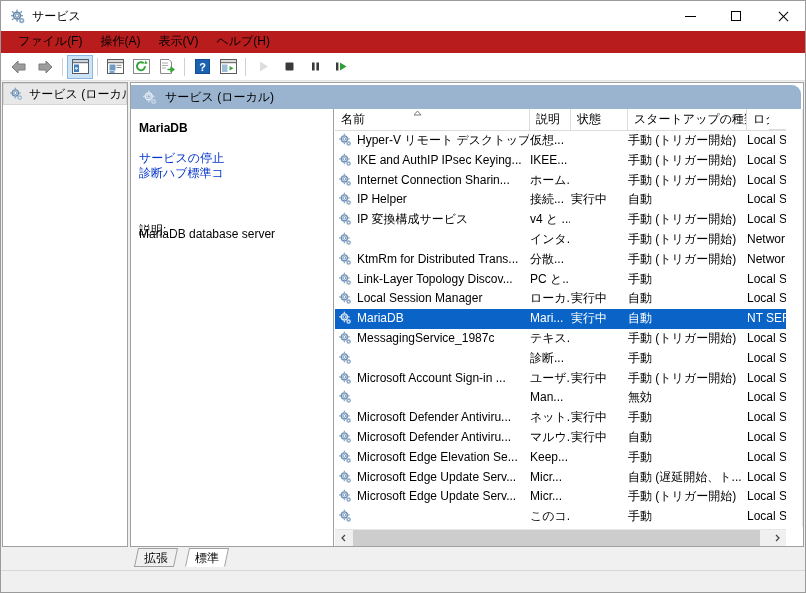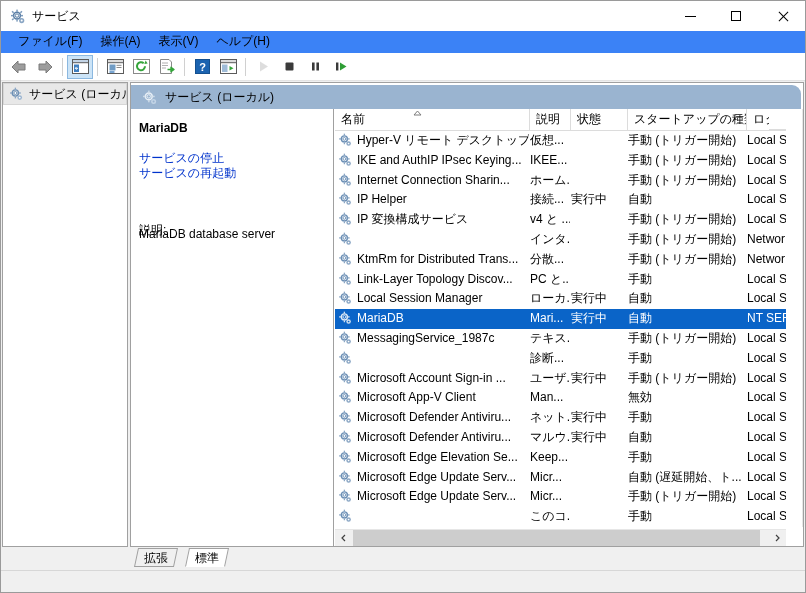--- a/index.html
+++ b/index.html
@@ -76,21 +76,21 @@
     background: #000;
   }
   .glyph-close::before { transform: rotate(45deg); }
   .glyph-close::after  { transform: rotate(-45deg); }
 
   
   .menubar {
     position: absolute;
     left: 0; top: 30px;
     width: 804px; height: 22px;
-    background: #3b82f6;
+    background: #b91c1c;
     display: flex;
     align-items: center;
     padding-left: 8px;
     box-sizing: border-box;
   }
   .menu-item {
     font-size: 12px;
     color: #000;
     padding: 2px 9px 3px 9px;
     white-space: nowrap;
@@ -620,21 +620,21 @@
             <circle cx="11.6" cy="11.5" r="2.5" fill="#c3d4e6"></circle>
             <circle cx="11.6" cy="11.5" r="1" fill="#9ab4d0"></circle>
           </svg>
         </span>
         <span class="banner-text">サービス (ローカル)</span>
       </div>
 
       <div class="detail">
         <div class="detail-title">MariaDB</div>
         <a class="detail-link l1">サービスの停止</a>
-        <a class="detail-link l2">サービスの再起動</a>
+        <a class="detail-link l2">診断ハブ標準コ</a>
         <div class="detail-desc-label">説明:</div>
         <div class="detail-desc-text">MariaDB database server</div>
       </div>
 
       <div class="list-wrap">
 
         <div class="hdr">
           <div class="hdr-cell" style="left:0; width:195px;">
             <span>名前</span>
             <span class="sort-arrow" style="left:78px;">
@@ -958,21 +958,20 @@
                     <rect x="6.1" y="0.7" width="1.4" height="2.1"></rect>
                     <rect x="6.1" y="9.9" width="1.4" height="2.1"></rect>
                     <rect x="1.2" y="5.6" width="2.1" height="1.4"></rect>
                     <rect x="10.3" y="5.6" width="2.1" height="1.4"></rect>
                   </g>
                   <circle cx="6.8" cy="6.3" r="1.5" fill="#ffffff" stroke="#6b8fb5" stroke-width="1"></circle>
                   <circle cx="11.3" cy="11.2" r="2.4" fill="#8aa6c4"></circle>
                   <circle cx="11.3" cy="11.2" r="0.9" fill="#ffffff"></circle>
                 </svg>
               </span>
-              <span class="cell c-name">Microsoft App-V Client</span>
               <span class="cell c-desc">Man...</span>
               <span class="cell c-state"></span>
               <span class="cell c-start">無効</span>
               <span class="cell c-logon">Local S</span>
             </div>
             <div class="row">
               <span class="row-icon">
                 <svg width="15" height="15" viewBox="0 0 16 16">
                   <g fill="none" stroke="#6b8fb5" stroke-width="1.5">
                     <circle cx="6.8" cy="6.3" r="3.2"></circle>

